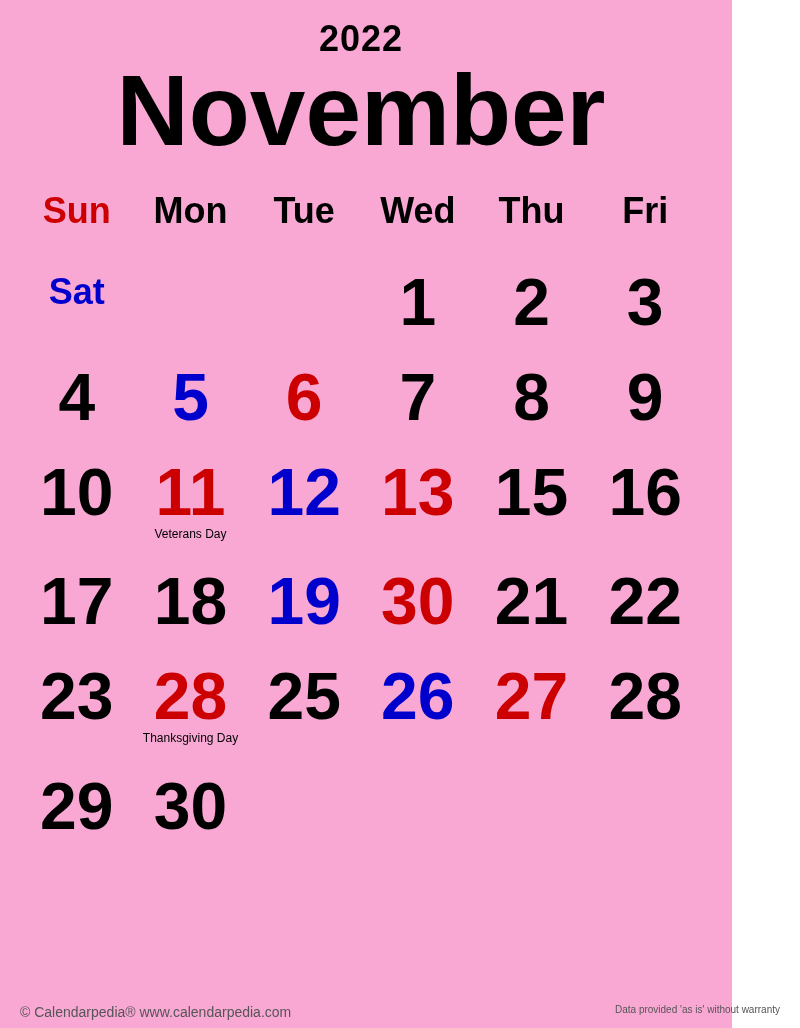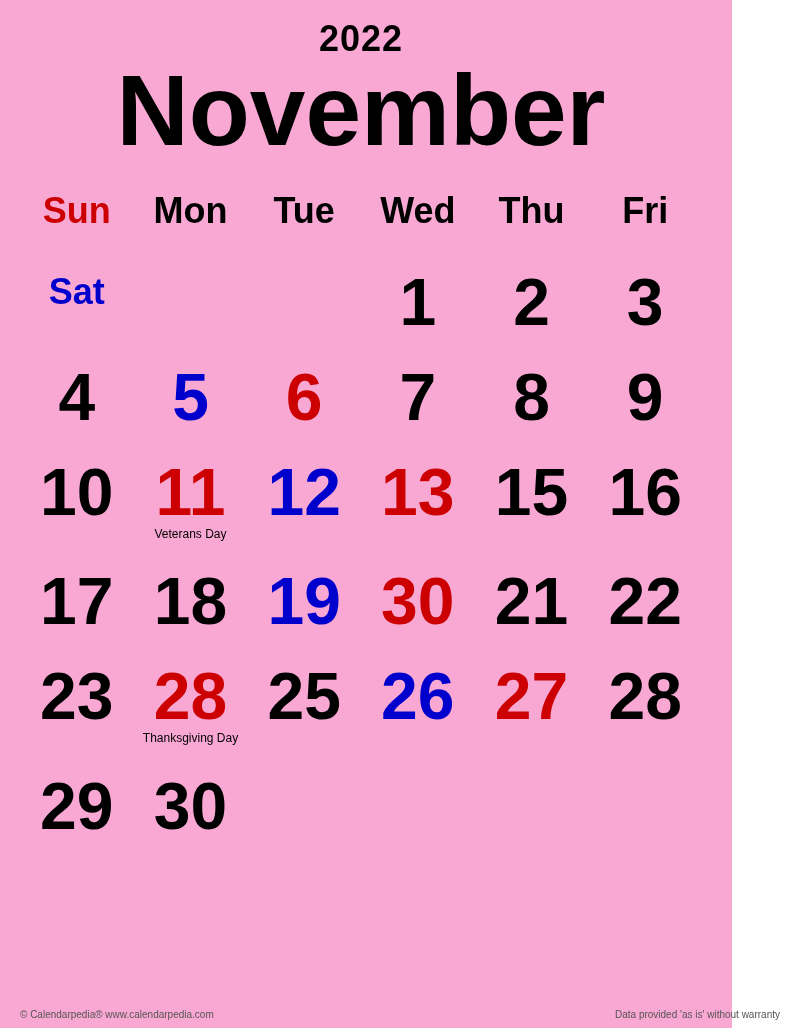--- a/index.html
+++ b/index.html
@@ -93,21 +93,21 @@
       position: absolute;
       bottom: 8px;
       left: 0;
       right: 0;
       display: flex;
       justify-content: space-between;
       padding: 0 20px;
     }
 
     .footer-left {
-      font-size: 10px;
+      font-size: 14px;
       color: #555;
     }
 
     .footer-right {
       font-size: 10px;
       color: #555;
       margin-left: 30px;
     }
   </style>
 </head>

